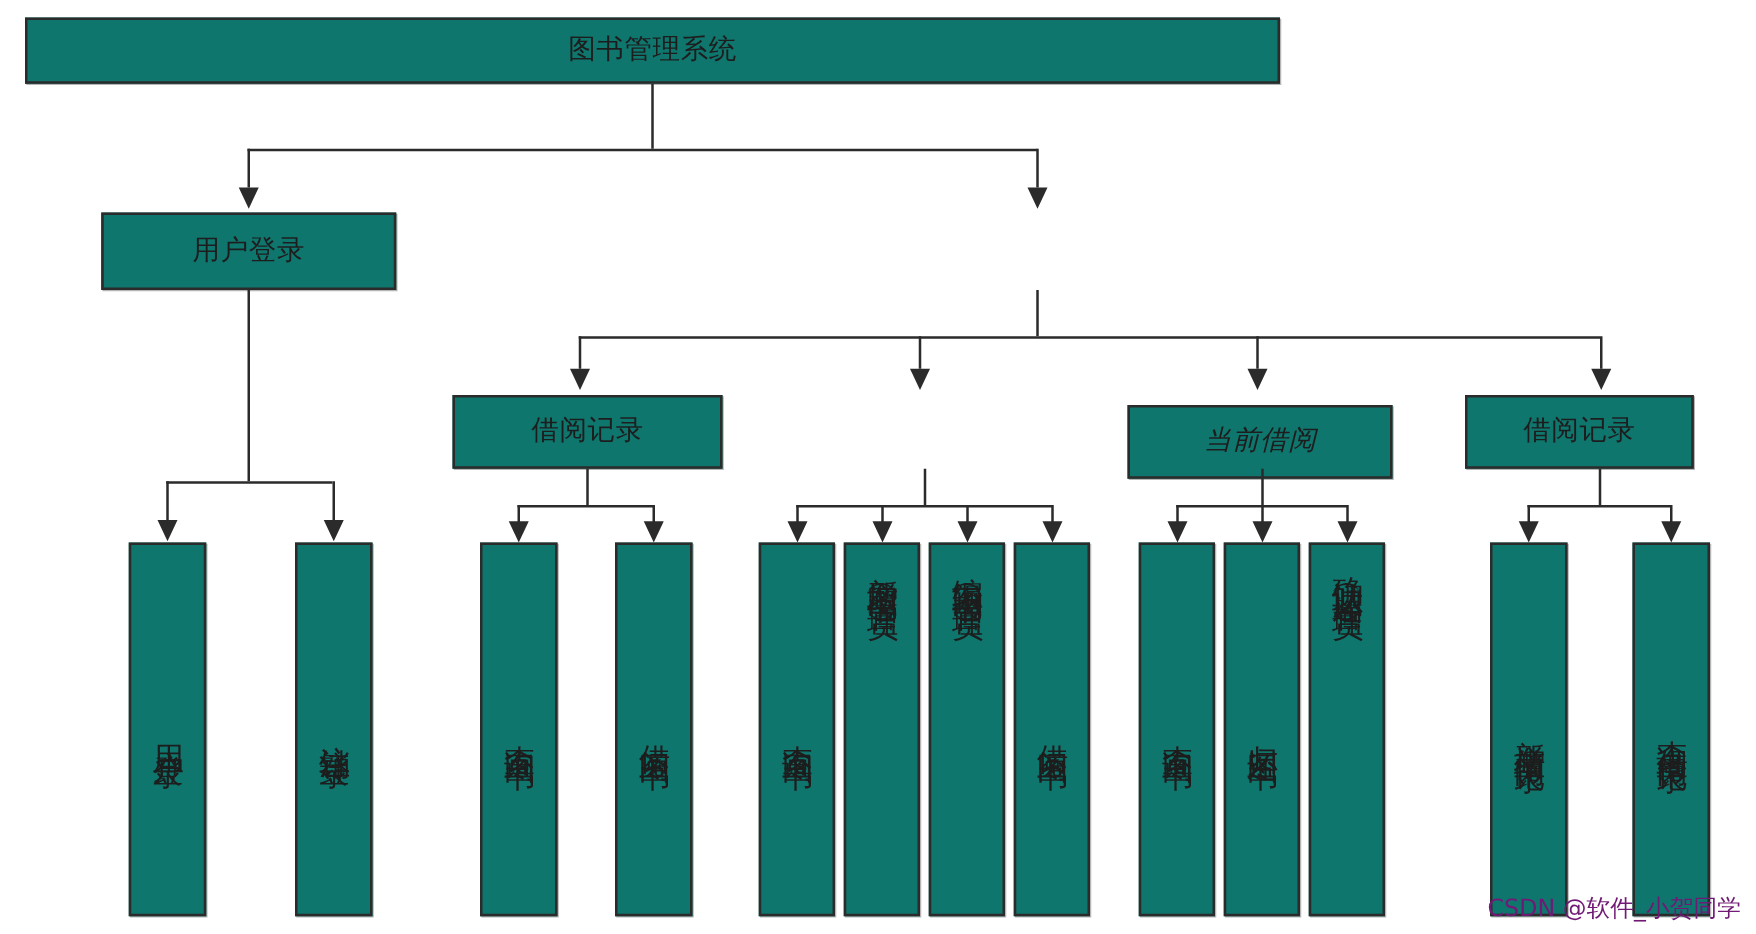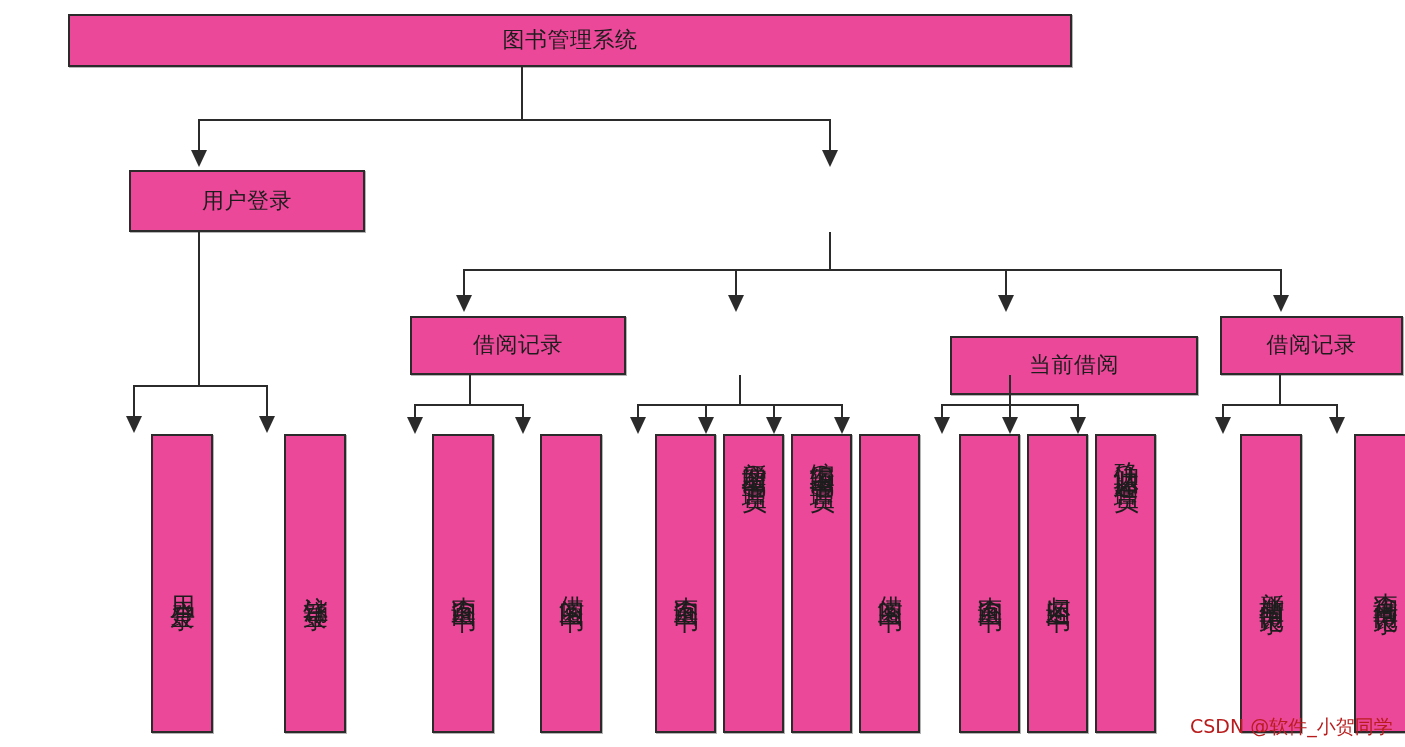--- a/index.html
+++ b/index.html
@@ -8,28 +8,27 @@
     background:#ffffff;
     font-family:"DejaVu Sans","Liberation Sans",sans-serif;
     overflow:hidden;
   }
   #stage{position:relative;width:1405px;height:747px;}
 
   
   .node{
     position:absolute;
     box-sizing:border-box;
-    background:#ec4899;
+    background:#0f766e;
     border:2px solid #2b2b2b;
     box-shadow:1px 1px 0 0 rgba(120,120,120,.55);
     display:flex;
     align-items:center;
     justify-content:center;
     color:#1d1d1d;
-    margin-left:48px;
   }
   .node .lbl{
     display:block;
     text-align:center;
     line-height:1.22;
     white-space:pre;
     letter-spacing:.5px;
   }
   .node.root .lbl{font-size:22px;}
   .node.l1 .lbl{font-size:22px;}
@@ -63,21 +62,21 @@
     width:0;height:0;
     border-left:8px solid transparent;
     border-right:8px solid transparent;
     border-top:17px solid #2b2b2b;
   }
 
   
   #watermark{
     position:absolute;
     font-size:19px;
-    color:#b91c1c;
+    color:#701a75;
     white-space:nowrap;
     font-family:"DejaVu Sans","Liberation Sans",sans-serif;
     letter-spacing:0px;
   }
 </style>
 </head>
 <body>
 
 <div id="stage">
 
@@ -111,21 +110,21 @@
   <div class="seg vseg" style="left:735px;top:269px;height:26px;"></div>
   <div class="arrow" style="left:728px;top:295px;"></div>
   <div class="seg vseg" style="left:1005px;top:269px;height:26px;"></div>
   <div class="arrow" style="left:998px;top:295px;"></div>
   <div class="seg vseg" style="left:1280px;top:269px;height:26px;"></div>
   <div class="arrow" style="left:1273px;top:295px;"></div>
 
   <div class="node l2" style="left:362px;top:316px;width:216px;height:59px;">
     <span class="lbl">借阅记录</span>
   </div>
-  <div class="node l2" style="left:902px;top:336px;width:248px;height:59px;">
+  <div class="node l2" style="left:902px;top:324px;width:212px;height:59px;font-style:italic;">
     <span class="lbl">当前借阅</span>
   </div>
   <div class="node l2" style="left:1172px;top:316px;width:183px;height:59px;">
     <span class="lbl">借阅记录</span>
   </div>
 
   <div class="seg vseg" style="left:469px;top:375px;height:29px;"></div>
   <div class="seg hseg" style="left:414px;top:404px;width:110px;"></div>
   <div class="seg vseg" style="left:414px;top:404px;height:14px;"></div>
   <div class="arrow" style="left:407px;top:417px;"></div>

